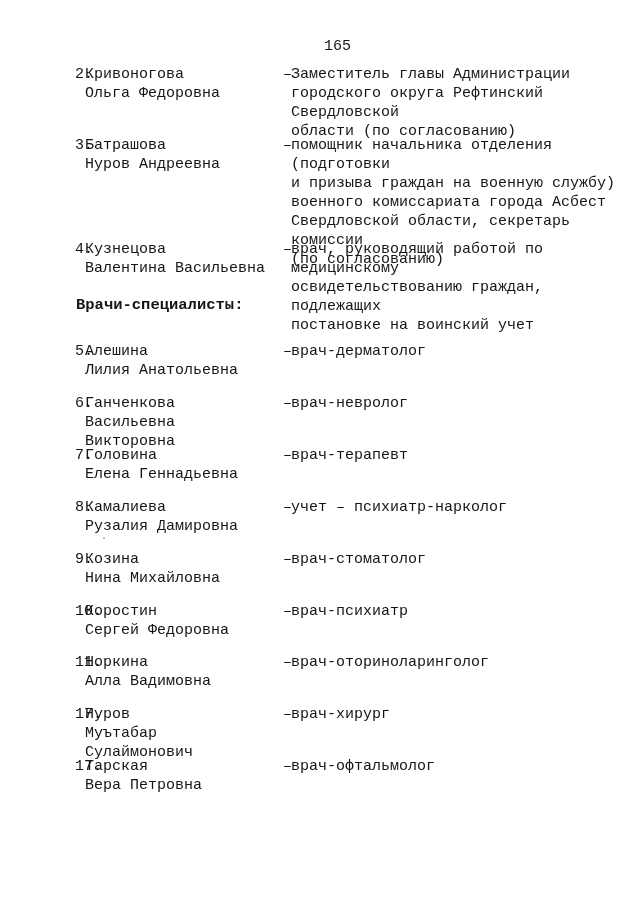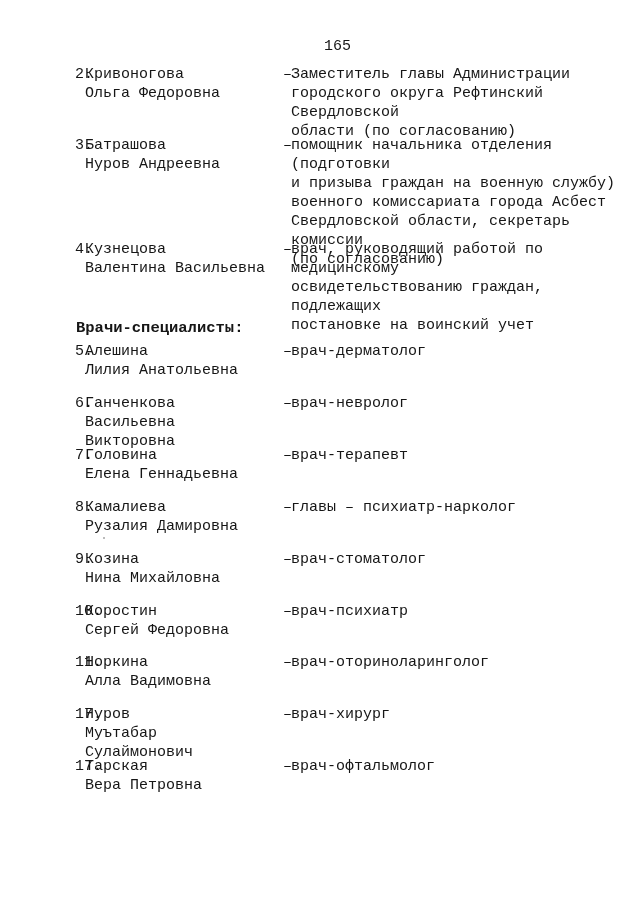--- a/index.html
+++ b/index.html
@@ -54,21 +54,21 @@
   .entry .desc {
     position: absolute;
     left: 291px;
     top: 0;
     width: 330px;
     white-space: pre-line;
   }
   .section-heading {
     position: absolute;
     left: 76px;
-    top: 319px;
+    top: 296px;
     font-weight: bold;
     font-size: 15.5px;
   }
   .speck {
     position: absolute;
     border-radius: 50%;
     background: #8a8a8a;
   }
   .speck.s1 { left: 537px; top: 204px; width: 2px; height: 2px; }
   .speck.s2 { left: 306px; top: 301px; width: 2px; height: 2px; }
@@ -137,21 +137,21 @@
 Елена Геннадьевна</span>
     <span class="dash">–</span>
     <span class="desc">врач-терапевт</span>
   </div>
 
   <div class="entry" style="top:498px">
     <span class="num">8.</span>
     <span class="name">Камалиева
 Рузалия Дамировна</span>
     <span class="dash">–</span>
-    <span class="desc">главы – психиатр-нарколог</span>
+    <span class="desc">учет – психиатр-нарколог</span>
   </div>
 
   <div class="entry" style="top:550px">
     <span class="num">9.</span>
     <span class="name">Козина
 Нина Михайловна</span>
     <span class="dash">–</span>
     <span class="desc">врач-стоматолог</span>
   </div>
 

